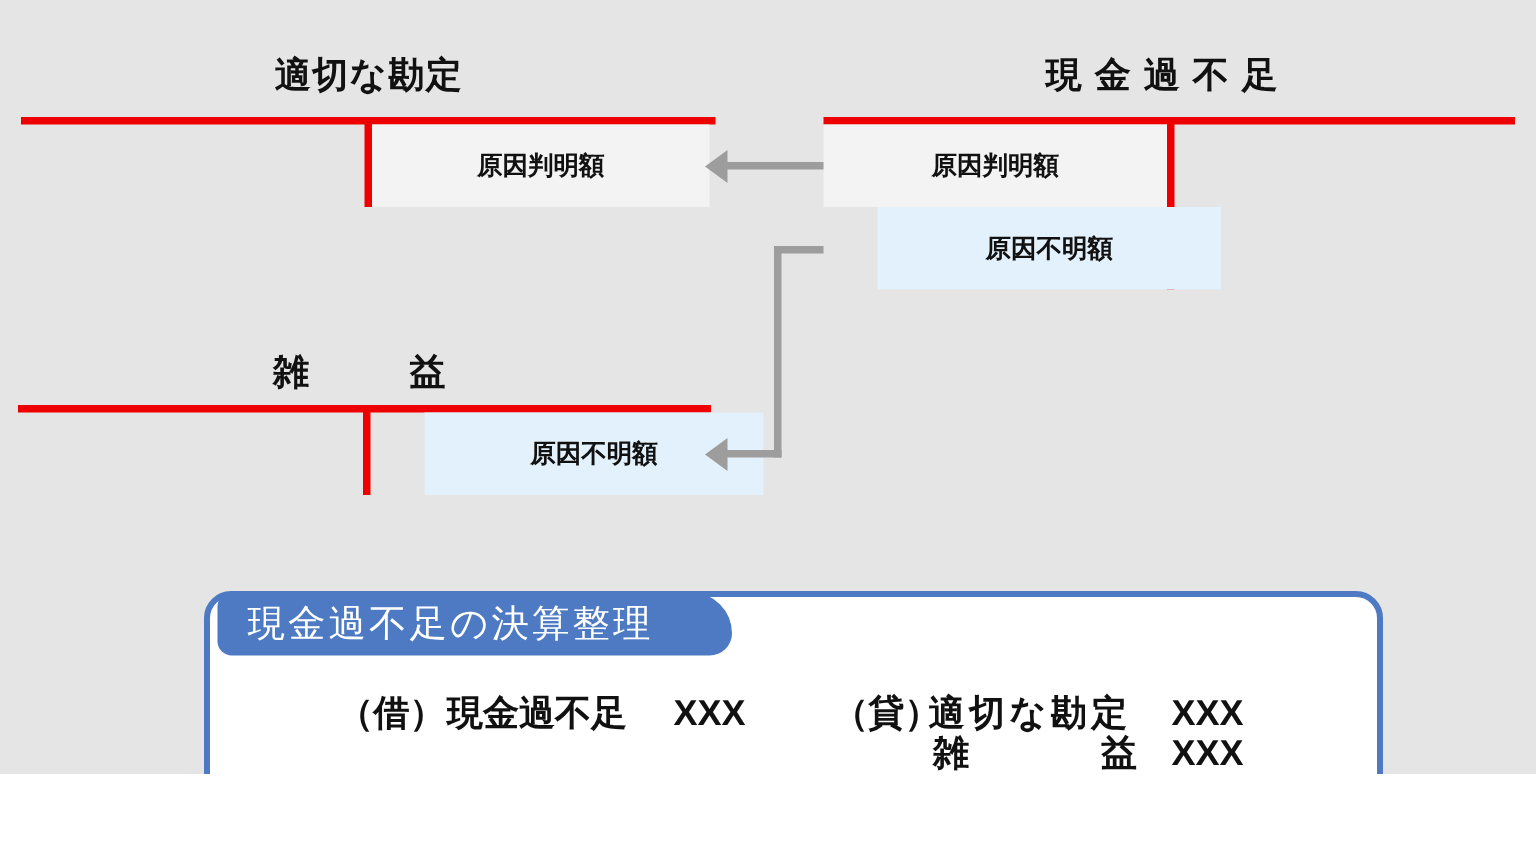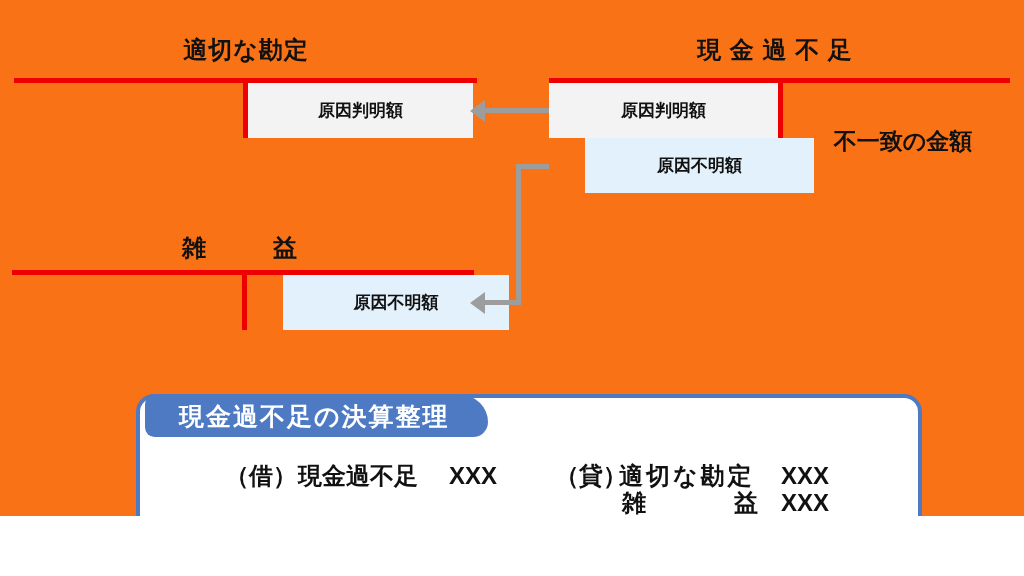--- a/index.html
+++ b/index.html
@@ -5,21 +5,21 @@
   :root{
     --red:#ee0000;
     --gray-box:#f3f3f3;
     --blue-box:#e2f1fb;
     --accent:#4d7ac2;
     --arrow:#9d9d9d;
     --ink:#111111;
   }
   html,body{margin:0;padding:0;background:#ffffff;}
   .canvas{
-    position:relative;width:1024px;height:516px;background:#f97316;overflow:hidden;
+    position:relative;width:1024px;height:516px;background:#e5e5e5;overflow:hidden;
     font-family:"Liberation Sans","DejaVu Sans",sans-serif;color:var(--ink);
   }
   .acct-title{
     position:absolute;font-size:24px;font-weight:bold;text-align:center;
     letter-spacing:1px;white-space:pre;color:var(--ink);
   }
   .hline{position:absolute;height:5px;background:var(--red);}
   .vline{position:absolute;width:5px;background:var(--red);}
   .entry{
     position:absolute;display:flex;align-items:center;justify-content:center;
@@ -40,22 +40,22 @@
     border-top:11px solid transparent;border-bottom:11px solid transparent;
     border-right:15px solid var(--arrow);
   }
   .jbox{
     position:absolute;left:136px;top:394px;width:786px;height:146px;
     border:4px solid var(--accent);border-radius:18px;background:#ffffff;box-sizing:border-box;
   }
   .jbadge{
     position:absolute;left:145px;top:395px;width:343px;height:42px;
     background:var(--accent);border-radius:14px 40px 22px 14px;
-    color:#ffffff;font-size:25px;font-weight:bold;letter-spacing:2px;
-    line-height:42px;padding-left:34px;box-sizing:border-box;white-space:pre;
+    color:#ffffff;font-size:25px;font-weight:normal;letter-spacing:2px;
+    line-height:42px;padding-left:20px;box-sizing:border-box;white-space:pre;
   }
   .jtoken{
     position:absolute;font-size:24px;font-weight:bold;line-height:30px;
     white-space:pre;color:var(--ink);
   }
   .jsplit{
     position:absolute;display:flex;justify-content:space-between;
     font-size:24px;font-weight:bold;line-height:30px;color:var(--ink);
   }
 </style>
@@ -67,21 +67,20 @@
   <div class="acct-title" style="left:146px;top:34px;width:200px;">適切な勘定</div>
   <div class="hline" style="left:14px;top:78px;width:463px;"></div>
   <div class="vline" style="left:243px;top:78px;height:60px;"></div>
   <div class="entry gray" style="left:248px;top:83px;width:225px;height:55px;">原因判明額</div>
 
   <div class="acct-title" style="left:655px;top:34px;width:240px;">現 金 過 不 足</div>
   <div class="hline" style="left:549px;top:78px;width:461px;"></div>
   <div class="vline" style="left:778px;top:78px;height:115px;"></div>
   <div class="entry gray" style="left:549px;top:83px;width:229px;height:55px;">原因判明額</div>
   <div class="entry blue" style="left:549px;top:138px;width:229px;height:55px;">原因不明額</div>
-  <div class="side-label" style="left:803px;top:126px;width:200px;">不一致の金額</div>
 
   <div class="split-title" style="left:182px;top:232px;width:115px;">
     <span>雑</span>
     <span>益</span>
   </div>
   <div class="hline" style="left:12px;top:270px;width:462px;"></div>
   <div class="vline" style="left:242px;top:270px;height:60px;"></div>
   <div class="entry blue" style="left:247px;top:275px;width:226px;height:55px;">原因不明額</div>
 
   <div class="abar" style="left:484px;top:108px;width:65px;height:5px;"></div>

